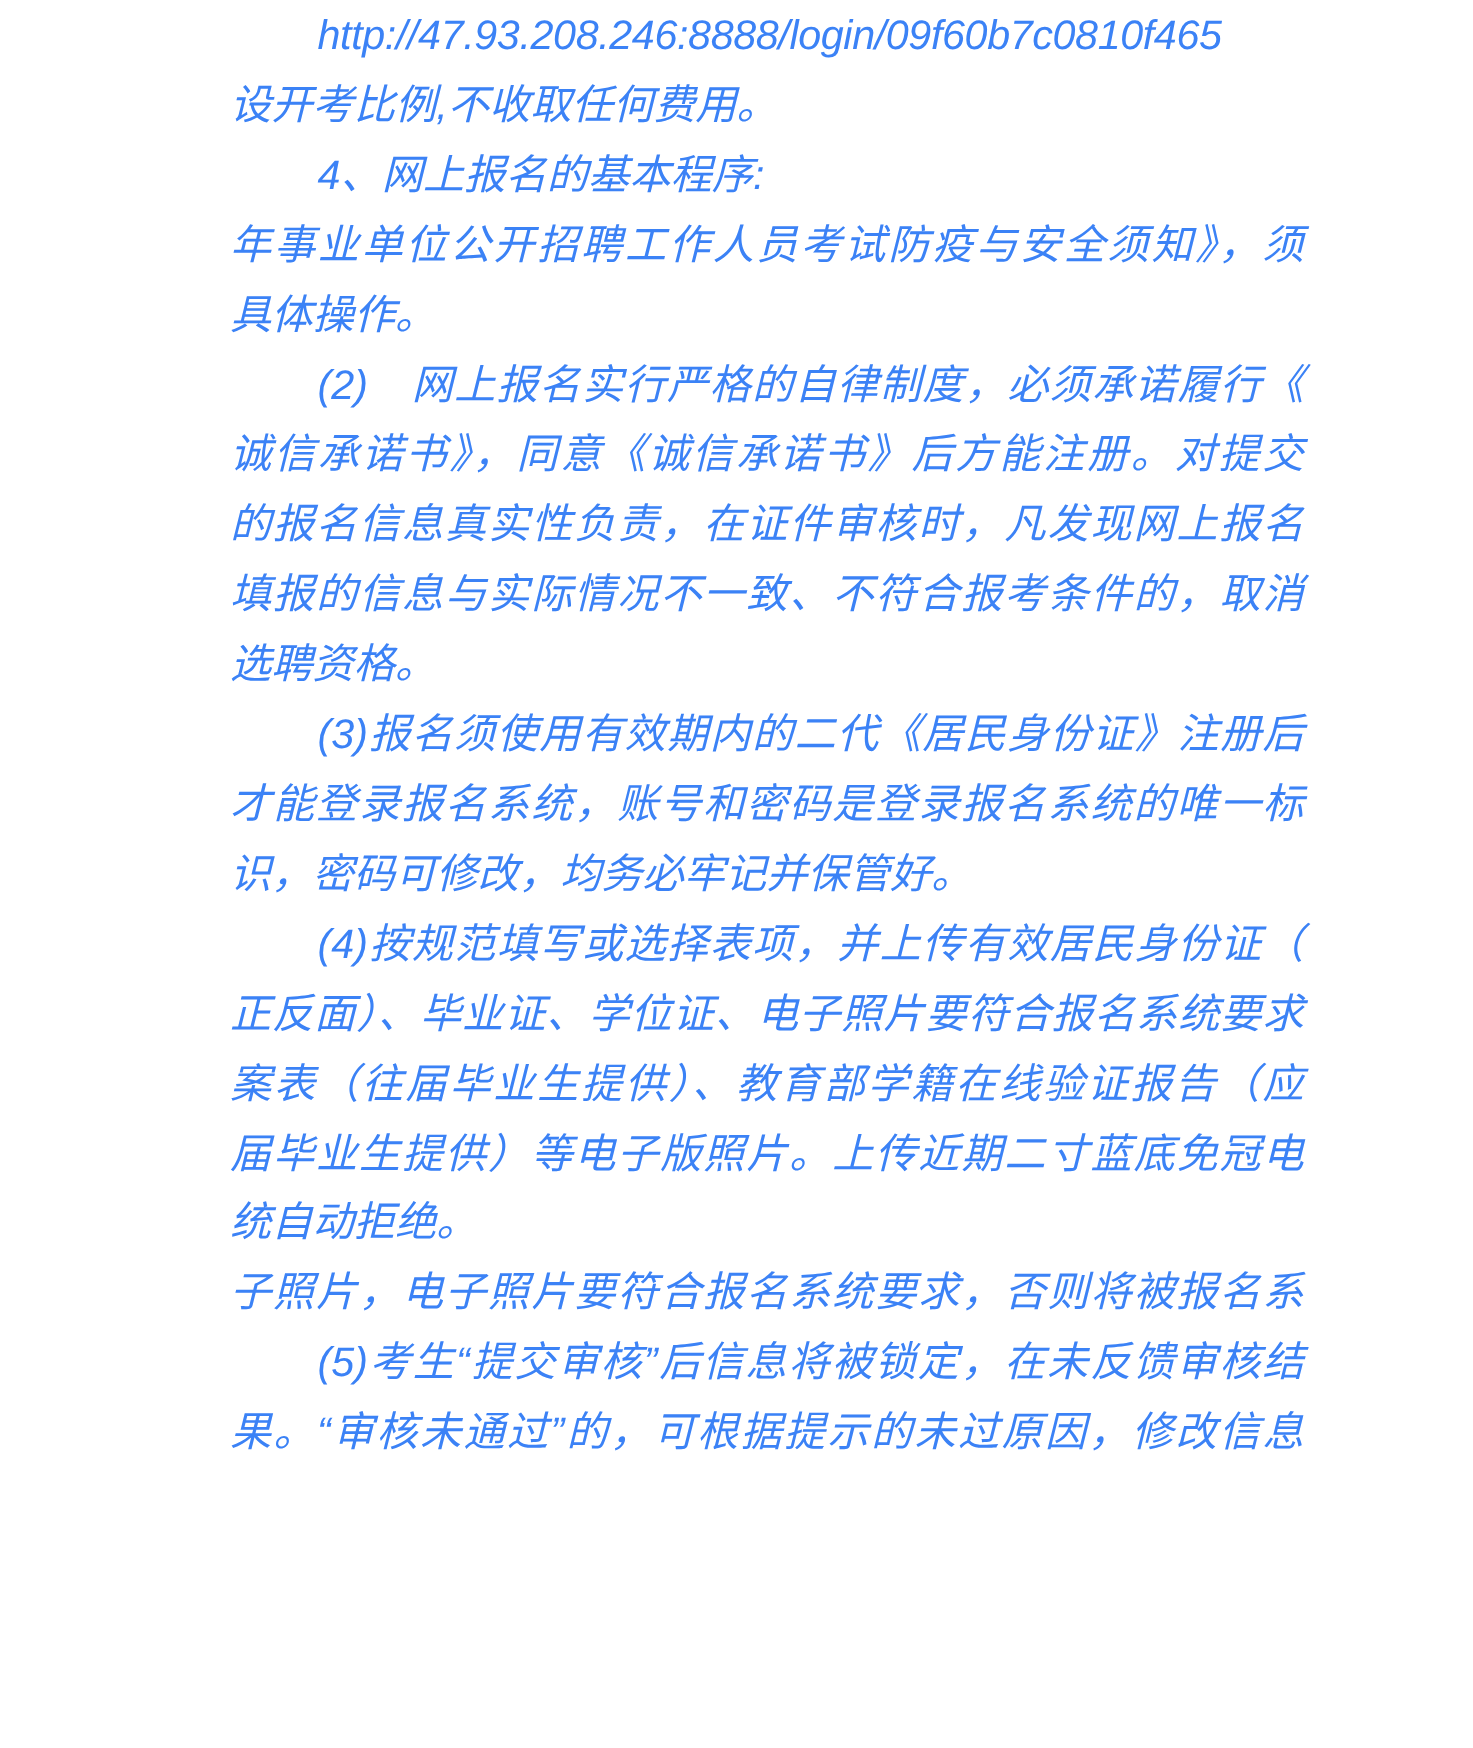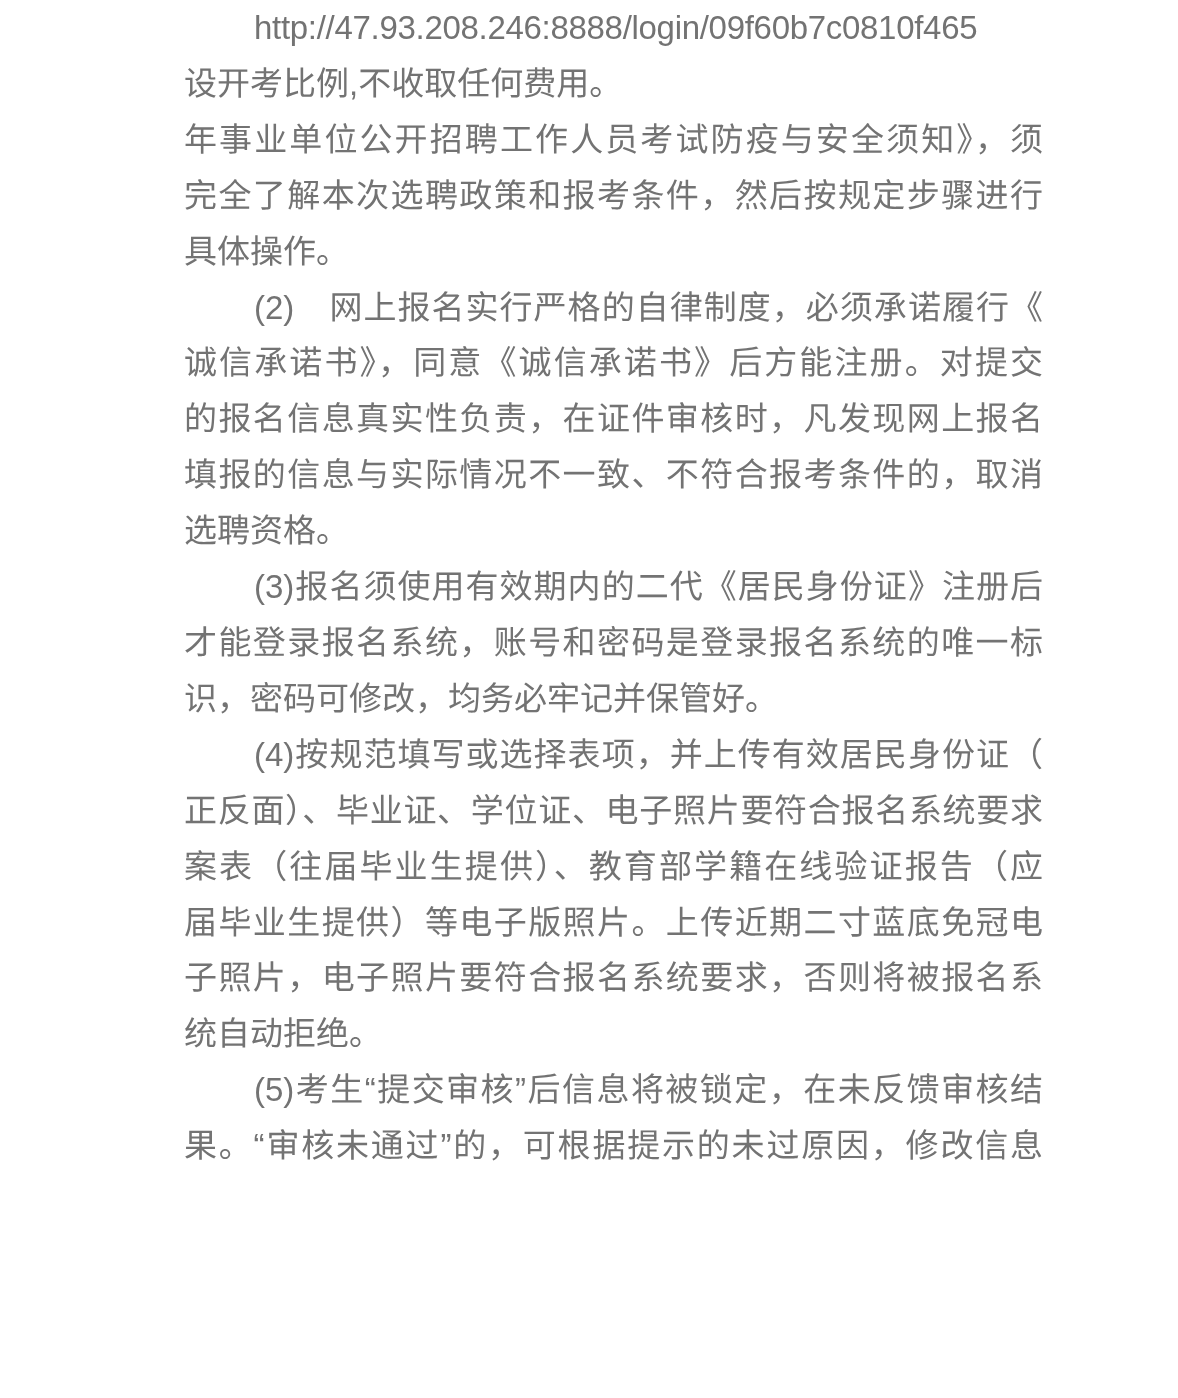--- a/index.html
+++ b/index.html
@@ -19,23 +19,24 @@
   .textblock {
     position: absolute;
     left: 184px;
     top: 0;
     width: 859px;
   }
   .line {
     font-size: 33px;
     line-height: 55.92px;
     height: 55.92px;
-    color: #737373;
+    color: #3b82f6;
     white-space: normal;
     overflow: visible;
+    font-style: italic;
   }
   
   .j {
     text-align: justify;
     text-align-last: justify;
     text-justify: inter-character;
   }
   
   .indent {
     text-indent: 70px;
@@ -44,33 +45,33 @@
     letter-spacing: -0.3px;
   }
 </style>
 </head>
 <body>
 
 <div class="page">
   <div class="textblock">
     <div class="line indent url">http://47.93.208.246:8888/login/09f60b7c0810f465</div>
     <div class="line">设开考比例,不收取任何费用。</div>
+    <div class="line indent">4、网上报名的基本程序:</div>
     <div class="line j">年事业单位公开招聘工作人员考试防疫与安全须知》，须</div>
-    <div class="line j">完全了解本次选聘政策和报考条件，然后按规定步骤进行</div>
     <div class="line">具体操作。</div>
     <div class="line indent j">(2)　网上报名实行严格的自律制度，必须承诺履行《</div>
     <div class="line j">诚信承诺书》，同意《诚信承诺书》后方能注册。对提交</div>
     <div class="line j">的报名信息真实性负责，在证件审核时，凡发现网上报名</div>
     <div class="line j">填报的信息与实际情况不一致、不符合报考条件的，取消</div>
     <div class="line">选聘资格。</div>
     <div class="line indent j">(3)报名须使用有效期内的二代《居民身份证》注册后</div>
     <div class="line j">才能登录报名系统，账号和密码是登录报名系统的唯一标</div>
     <div class="line">识，密码可修改，均务必牢记并保管好。</div>
     <div class="line indent j">(4)按规范填写或选择表项，并上传有效居民身份证（</div>
     <div class="line j">正反面）、毕业证、学位证、电子照片要符合报名系统要求</div>
     <div class="line j">案表（往届毕业生提供）、教育部学籍在线验证报告（应</div>
     <div class="line j">届毕业生提供）等电子版照片。上传近期二寸蓝底免冠电</div>
+    <div class="line">统自动拒绝。</div>
     <div class="line j">子照片，电子照片要符合报名系统要求，否则将被报名系</div>
-    <div class="line">统自动拒绝。</div>
     <div class="line indent j">(5)考生“提交审核”后信息将被锁定，在未反馈审核结</div>
     <div class="line j">果。“审核未通过”的，可根据提示的未过原因，修改信息</div>
   </div>
 </div>
 
 </body></html>

